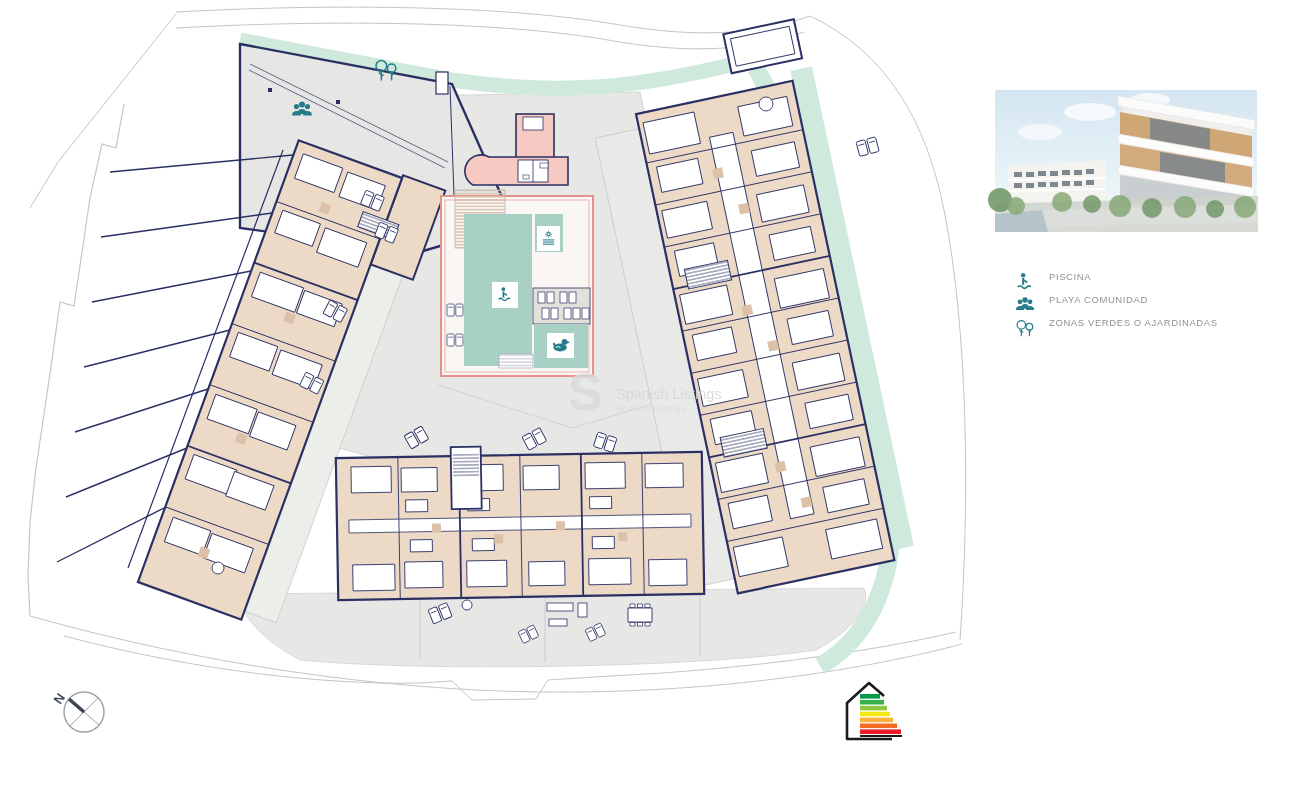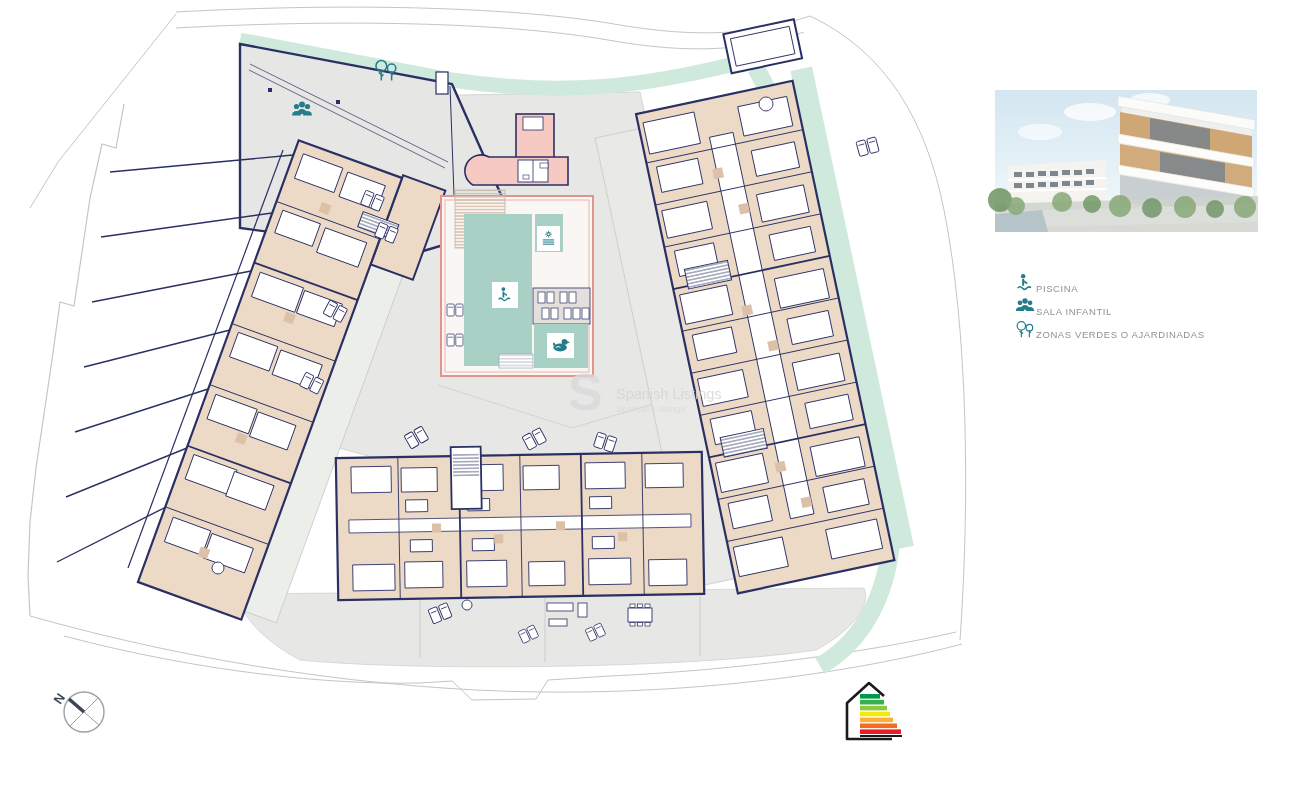--- a/index.html
+++ b/index.html
@@ -1,19 +1,19 @@
 <!DOCTYPE html>
 <html><head>
 <meta charset="utf-8">
 <style>
   html,body{margin:0;padding:0;background:#ffffff;font-family:"Liberation Sans",sans-serif;}
   .stage{position:relative;width:1315px;height:802px;background:#ffffff;overflow:hidden;}
   .plan-svg{position:absolute;left:0;top:0;}
   .legend{position:absolute;left:1014px;top:271px;width:220px;}
-  .legend-row{display:flex;align-items:flex-end;height:23px;}
+  .legend-row{display:flex;align-items:flex-start;height:23px;gap:13px;}
   .legend-row .licon{flex:0 0 22px;width:22px;height:22px;color:#267c8b;}
   .legend-row .llabel{font-size:9.5px;letter-spacing:.6px;color:#8e9192;}
 </style>
 </head>
 <body>
 
 <div class="stage">
 
 <svg class="plan-svg" width="1315" height="802" viewBox="0 0 1315 802">
   <defs>
@@ -426,21 +426,21 @@
   <div class="legend-row">
     <svg class="licon" viewBox="0 0 24 24">
           <use href="#sym-piscina"></use>
         </svg>
     <span class="llabel">PISCINA</span>
   </div>
   <div class="legend-row">
     <svg class="licon" viewBox="0 0 24 24">
           <use href="#sym-sala"></use>
         </svg>
-    <span class="llabel">SALA INFANTIL</span>
+    <span class="llabel">PLAYA COMUNIDAD</span>
   </div>
   <div class="legend-row">
     <svg class="licon" viewBox="0 0 24 24">
           <use href="#sym-trees"></use>
         </svg>
     <span class="llabel">ZONAS VERDES O AJARDINADAS</span>
   </div>
 </div>
 
 </div>

